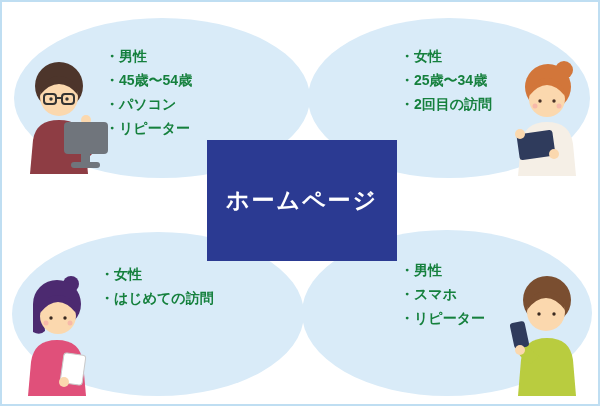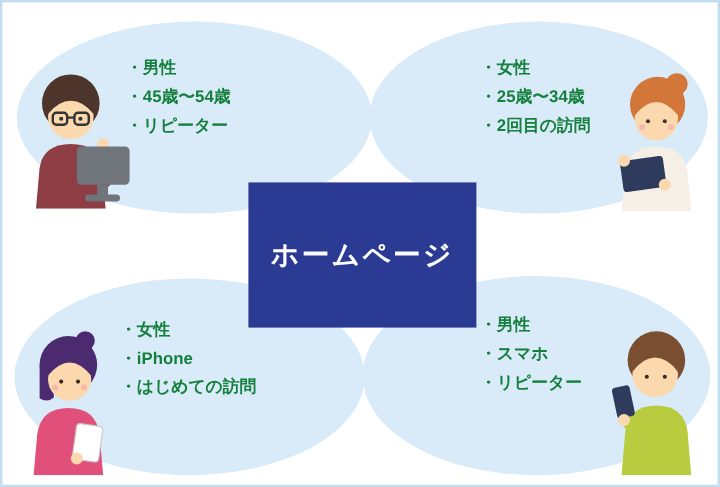--- a/index.html
+++ b/index.html
@@ -11,21 +11,21 @@
   .canvas {
     position:relative; width:600px; height:406px;
     background:#ffffff; border:2px solid #bfdef2; overflow:hidden;
   }
   .bubble { position:absolute; background:#d9ebf8; border-radius:50%; z-index:1; }
   .bubble-tl { left:12px;  top:16px;  width:296px; height:160px; }
   .bubble-tr { left:306px; top:16px;  width:282px; height:160px; }
   .bubble-bl { left:10px;  top:230px; width:292px; height:164px; }
   .bubble-br { left:300px; top:228px; width:290px; height:166px; }
   .center-box {
-    position:absolute; left:205px; top:150px; width:190px; height:121px;
+    position:absolute; left:205px; top:138px; width:190px; height:121px;
     background:#2b3a92; display:flex; align-items:center; justify-content:center; z-index:5;
   }
   .center-box span { color:#ffffff; font-size:23px; font-weight:bold; letter-spacing:2px; white-space:nowrap; }
   .attrs {
     position:absolute; z-index:3; color:#15803d;
     font-size:14px; font-weight:bold; line-height:24px; white-space:nowrap;
   }
   .attrs-tl { left:103px; top:42px; }
   .attrs-tr { left:398px; top:42px; }
   .attrs-bl { left:98px;  top:260px; }
@@ -46,32 +46,32 @@
   <div class="bubble bubble-bl"></div>
   <div class="bubble bubble-br"></div>
 
   <div class="center-box">
     <span>ホームページ</span>
   </div>
 
   <div class="attrs attrs-tl">
     <div>・男性</div>
     <div>・45歳〜54歳</div>
+    <div>・パソコン</div>
     <div>・リピーター</div>
   </div>
 
   <div class="attrs attrs-tr">
     <div>・女性</div>
     <div>・25歳〜34歳</div>
     <div>・2回目の訪問</div>
   </div>
 
   <div class="attrs attrs-bl">
     <div>・女性</div>
-    <div>・iPhone</div>
     <div>・はじめての訪問</div>
   </div>
 
   <div class="attrs attrs-br">
     <div>・男性</div>
     <div>・スマホ</div>
     <div>・リピーター</div>
   </div>
 
   <svg class="character char-tl" viewBox="0 0 95 118" width="95" height="118">

